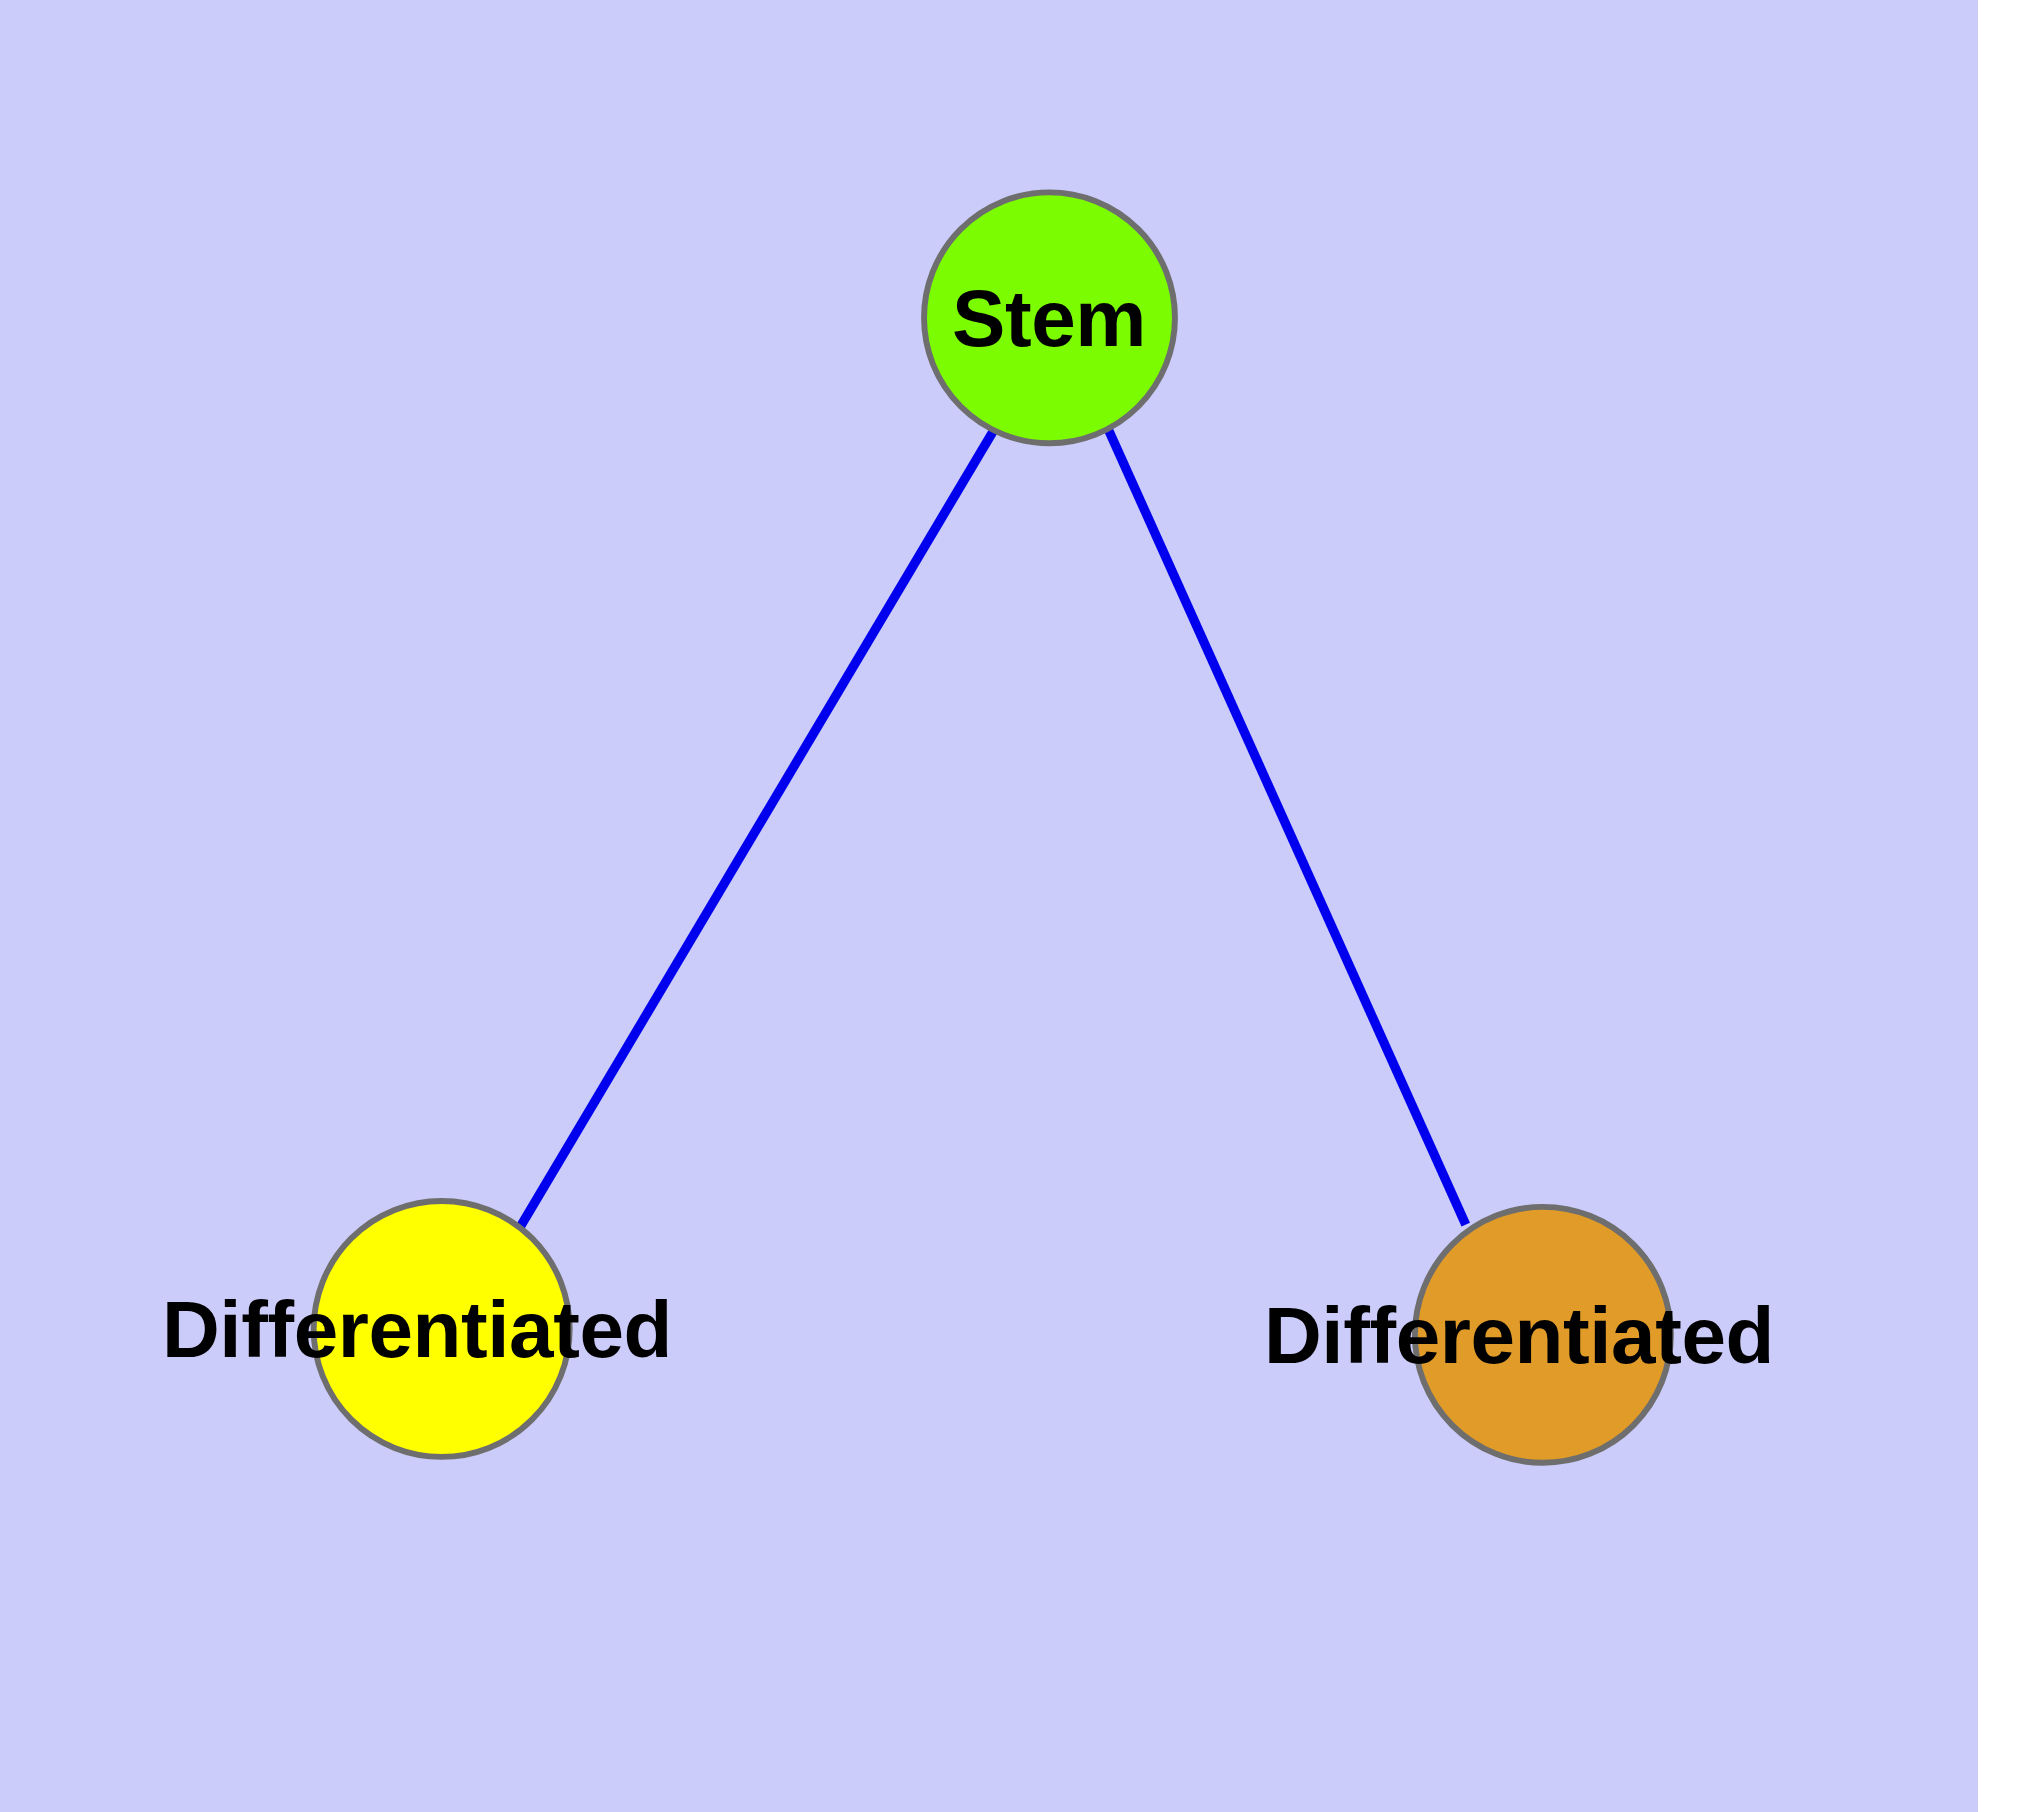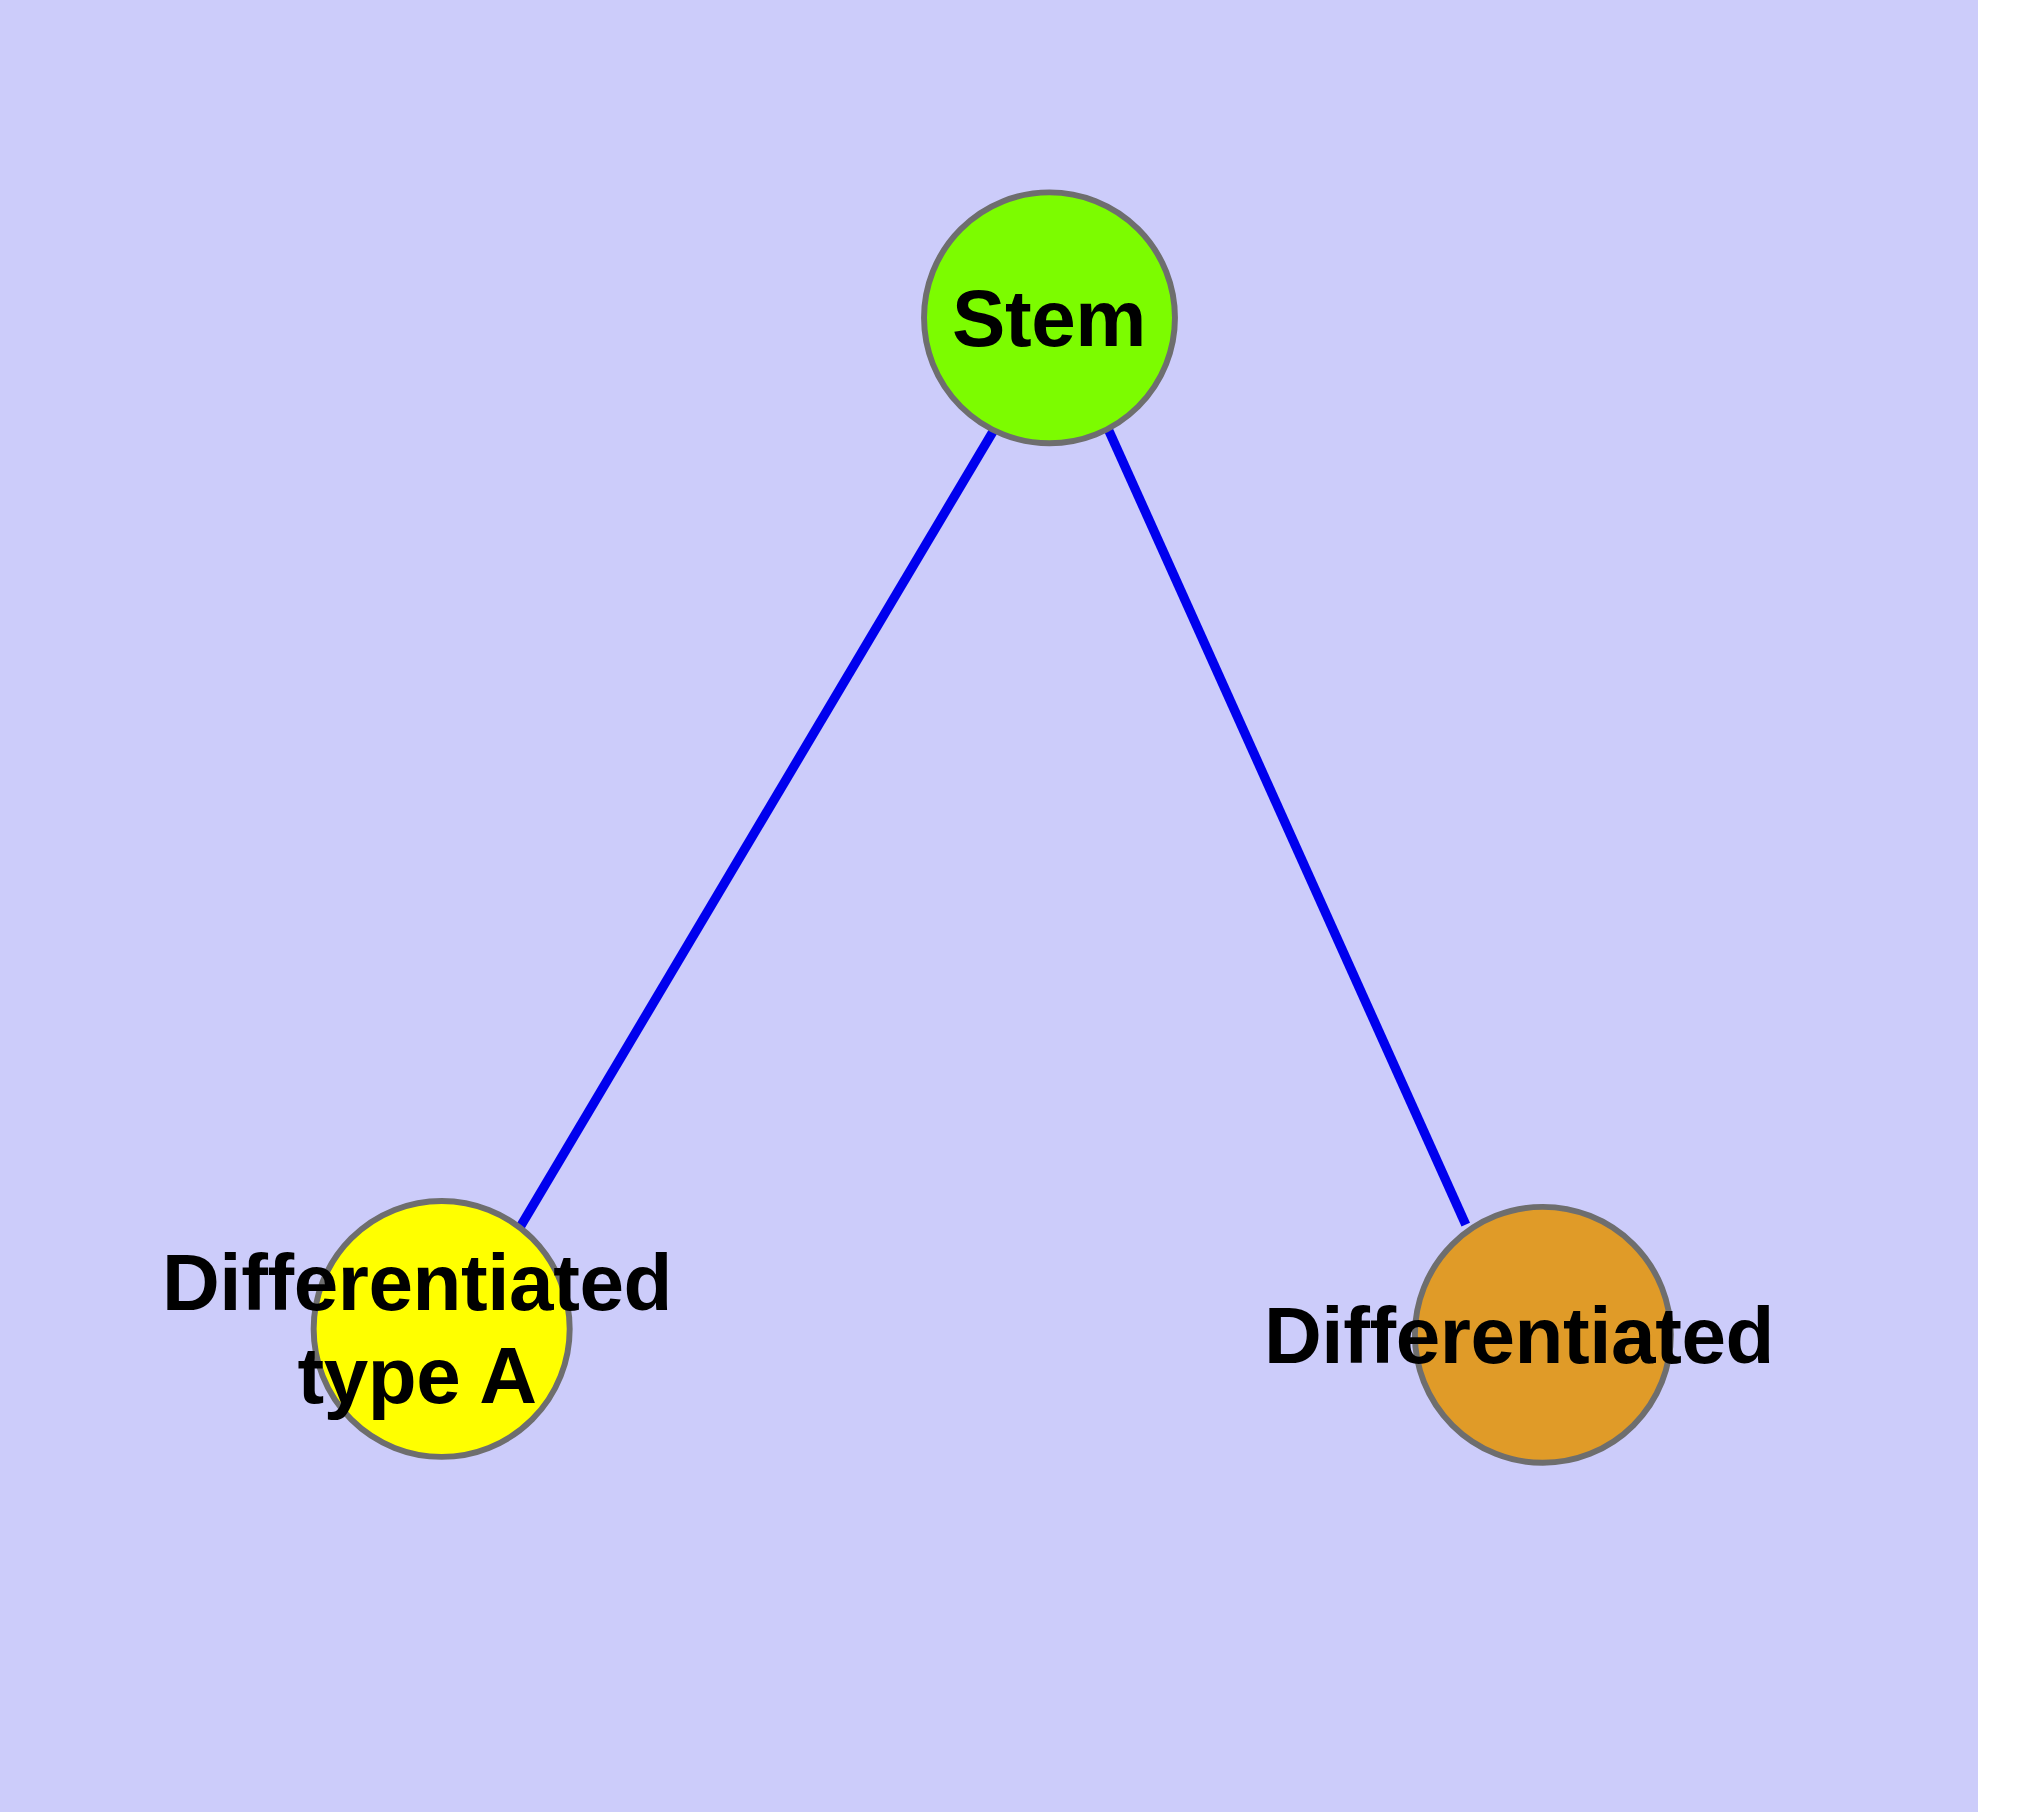--- a/index.html
+++ b/index.html
@@ -53,21 +53,20 @@
         <circle cx="1820" cy="1575" r="151" fill="#e09b28" stroke="#6e6e6e" stroke-width="7"></circle>
       </g>
   </svg>
 
   <div id="labels-layer">
       <div class="node-label" style="left: 1049px; top: 318px;">
         <div>Stem</div>
       </div>
       <div class="node-label" style="left: 417px; top: 1329px;">
         <div>Differentiated</div>
-        <div>type A</div>
       </div>
       <div class="node-label" style="left: 1519px; top: 1335px;">
         <div>Differentiated</div>
       </div>
     </div>
 
 </div>
 
 
 </body></html>

